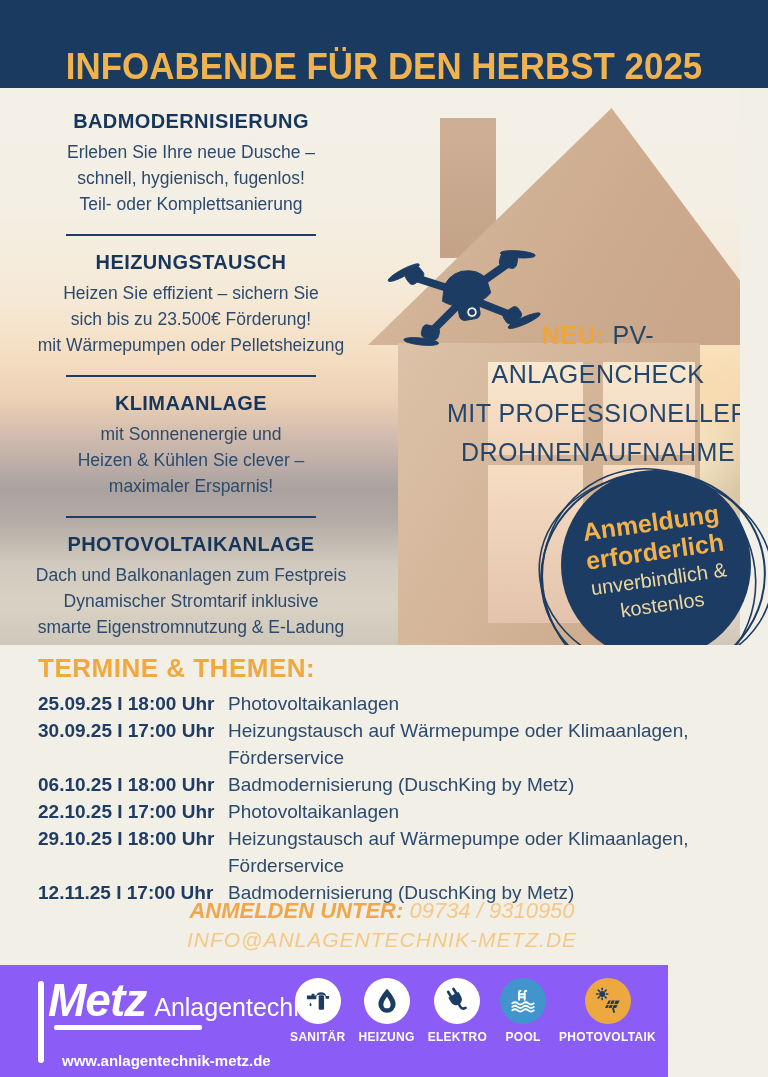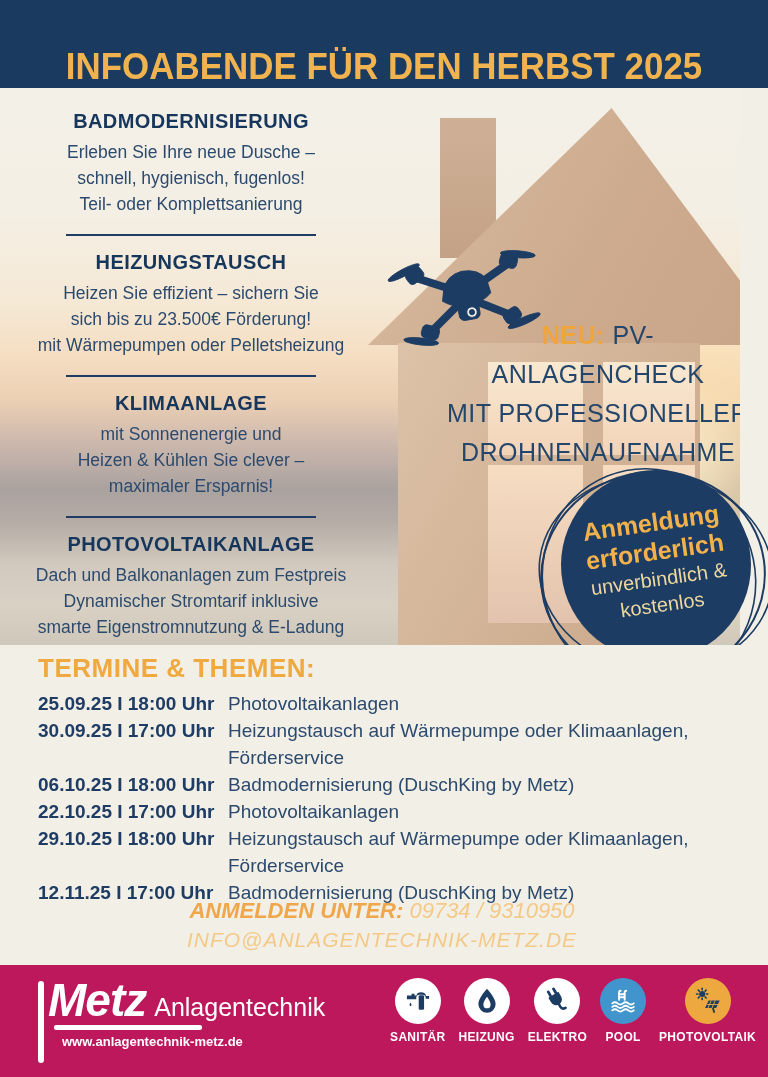--- a/index.html
+++ b/index.html
@@ -82,28 +82,28 @@
   .events { position:absolute; left:38px; top:45px; width:700px; }
   .event-row { display:flex; align-items:flex-start; }
   .event-date { width:190px; flex:0 0 190px; color:#1e3c64; font-size:19px; font-weight:700; line-height:27px; white-space:nowrap; }
   .event-topic { color:#2c4a6e; font-size:19px; line-height:27px; max-width:480px; }
   .contact { position:absolute; left:0; top:252px; width:764px; text-align:center;font-style:italic; }
   .contact-line1 { font-size:22px; line-height:28px; }
   .contact-line1 .lbl { color:#f0a64a; font-weight:700; }
   .contact-line1 .phone { color:#f4c987; }
   .contact-line2 { color:#f4c987; font-size:21px; line-height:30px; letter-spacing:1px; }
   
-  .footer { position:absolute; left:0; top:965px; width:768px; height:112px; background:#be185d;padding-left:32px; }
+  .footer { position:absolute; left:0; top:965px; width:668px; height:112px; background:#8b5cf6;padding-left:32px; }
   .logo { position:absolute; left:34px; top:8px; color:#fff; }
   .logo-stem { position:absolute; left:4px; top:8px; width:6px; height:82px; background:#fff; border-radius:3px; }
   .logo-row { display:flex; align-items:baseline; padding-left:14px; }
   .logo-main { font-size:46px; font-weight:700; font-style:italic; letter-spacing:-1px; }
   .logo-suffix { font-size:25px; font-weight:400; margin-left:8px; }
   .logo-underline { margin-left:20px; width:148px; height:5px; background:#fff; border-radius:2px; margin-top:-2px; }
-  .logo-www { padding-left:28px; font-size:13px; font-weight:700; margin-top:4px; }
+  .logo-www { padding-left:28px; font-size:15px; font-weight:700; margin-top:22px; }
   .categories { position:absolute; right:12px; top:13px; display:flex; align-items:flex-start; gap:13px; }
   .cat { display:flex; flex-direction:column; align-items:center;justify-content:flex-end; }
   .cat-circle {
     width:46px; height:46px; border-radius:50%;
     display:flex; align-items:center; justify-content:center;
   }
   .cat-circle svg { width:28px; height:28px; display:block; }
   .cat-label { color:#fff; font-size:12px; font-weight:700; letter-spacing:.3px; margin-top:6px; white-space:nowrap; }
 </style>
 </head>

